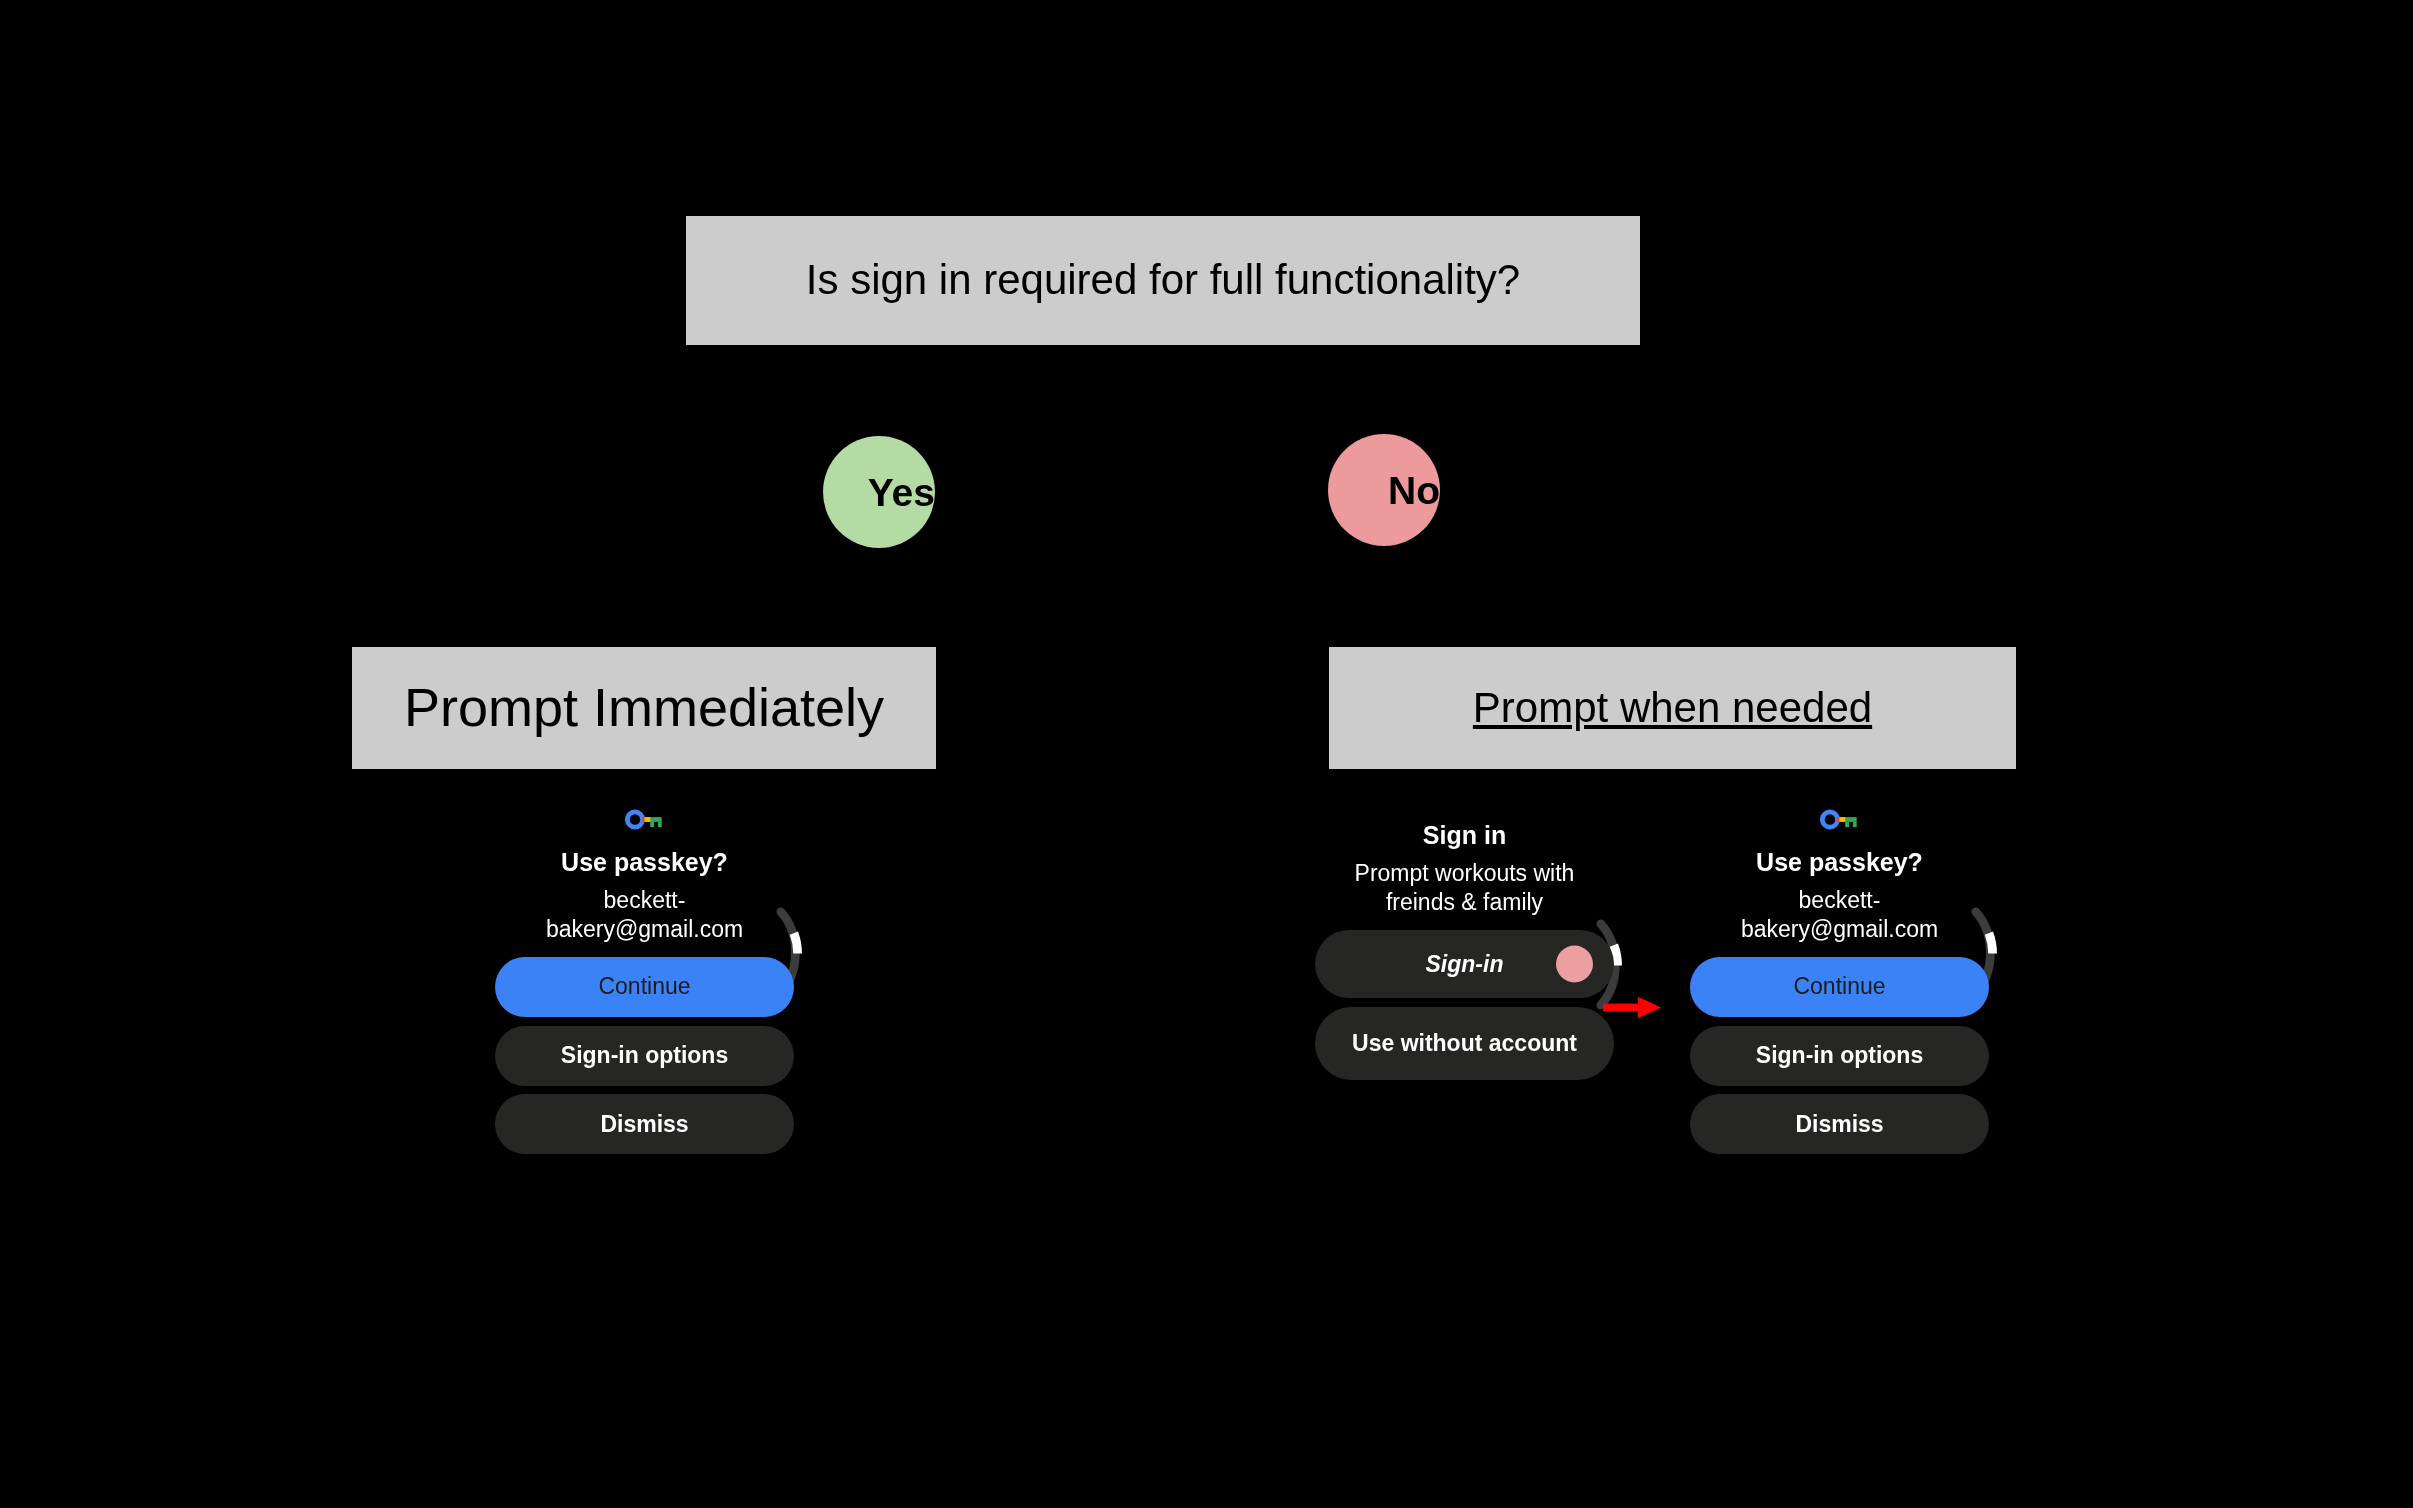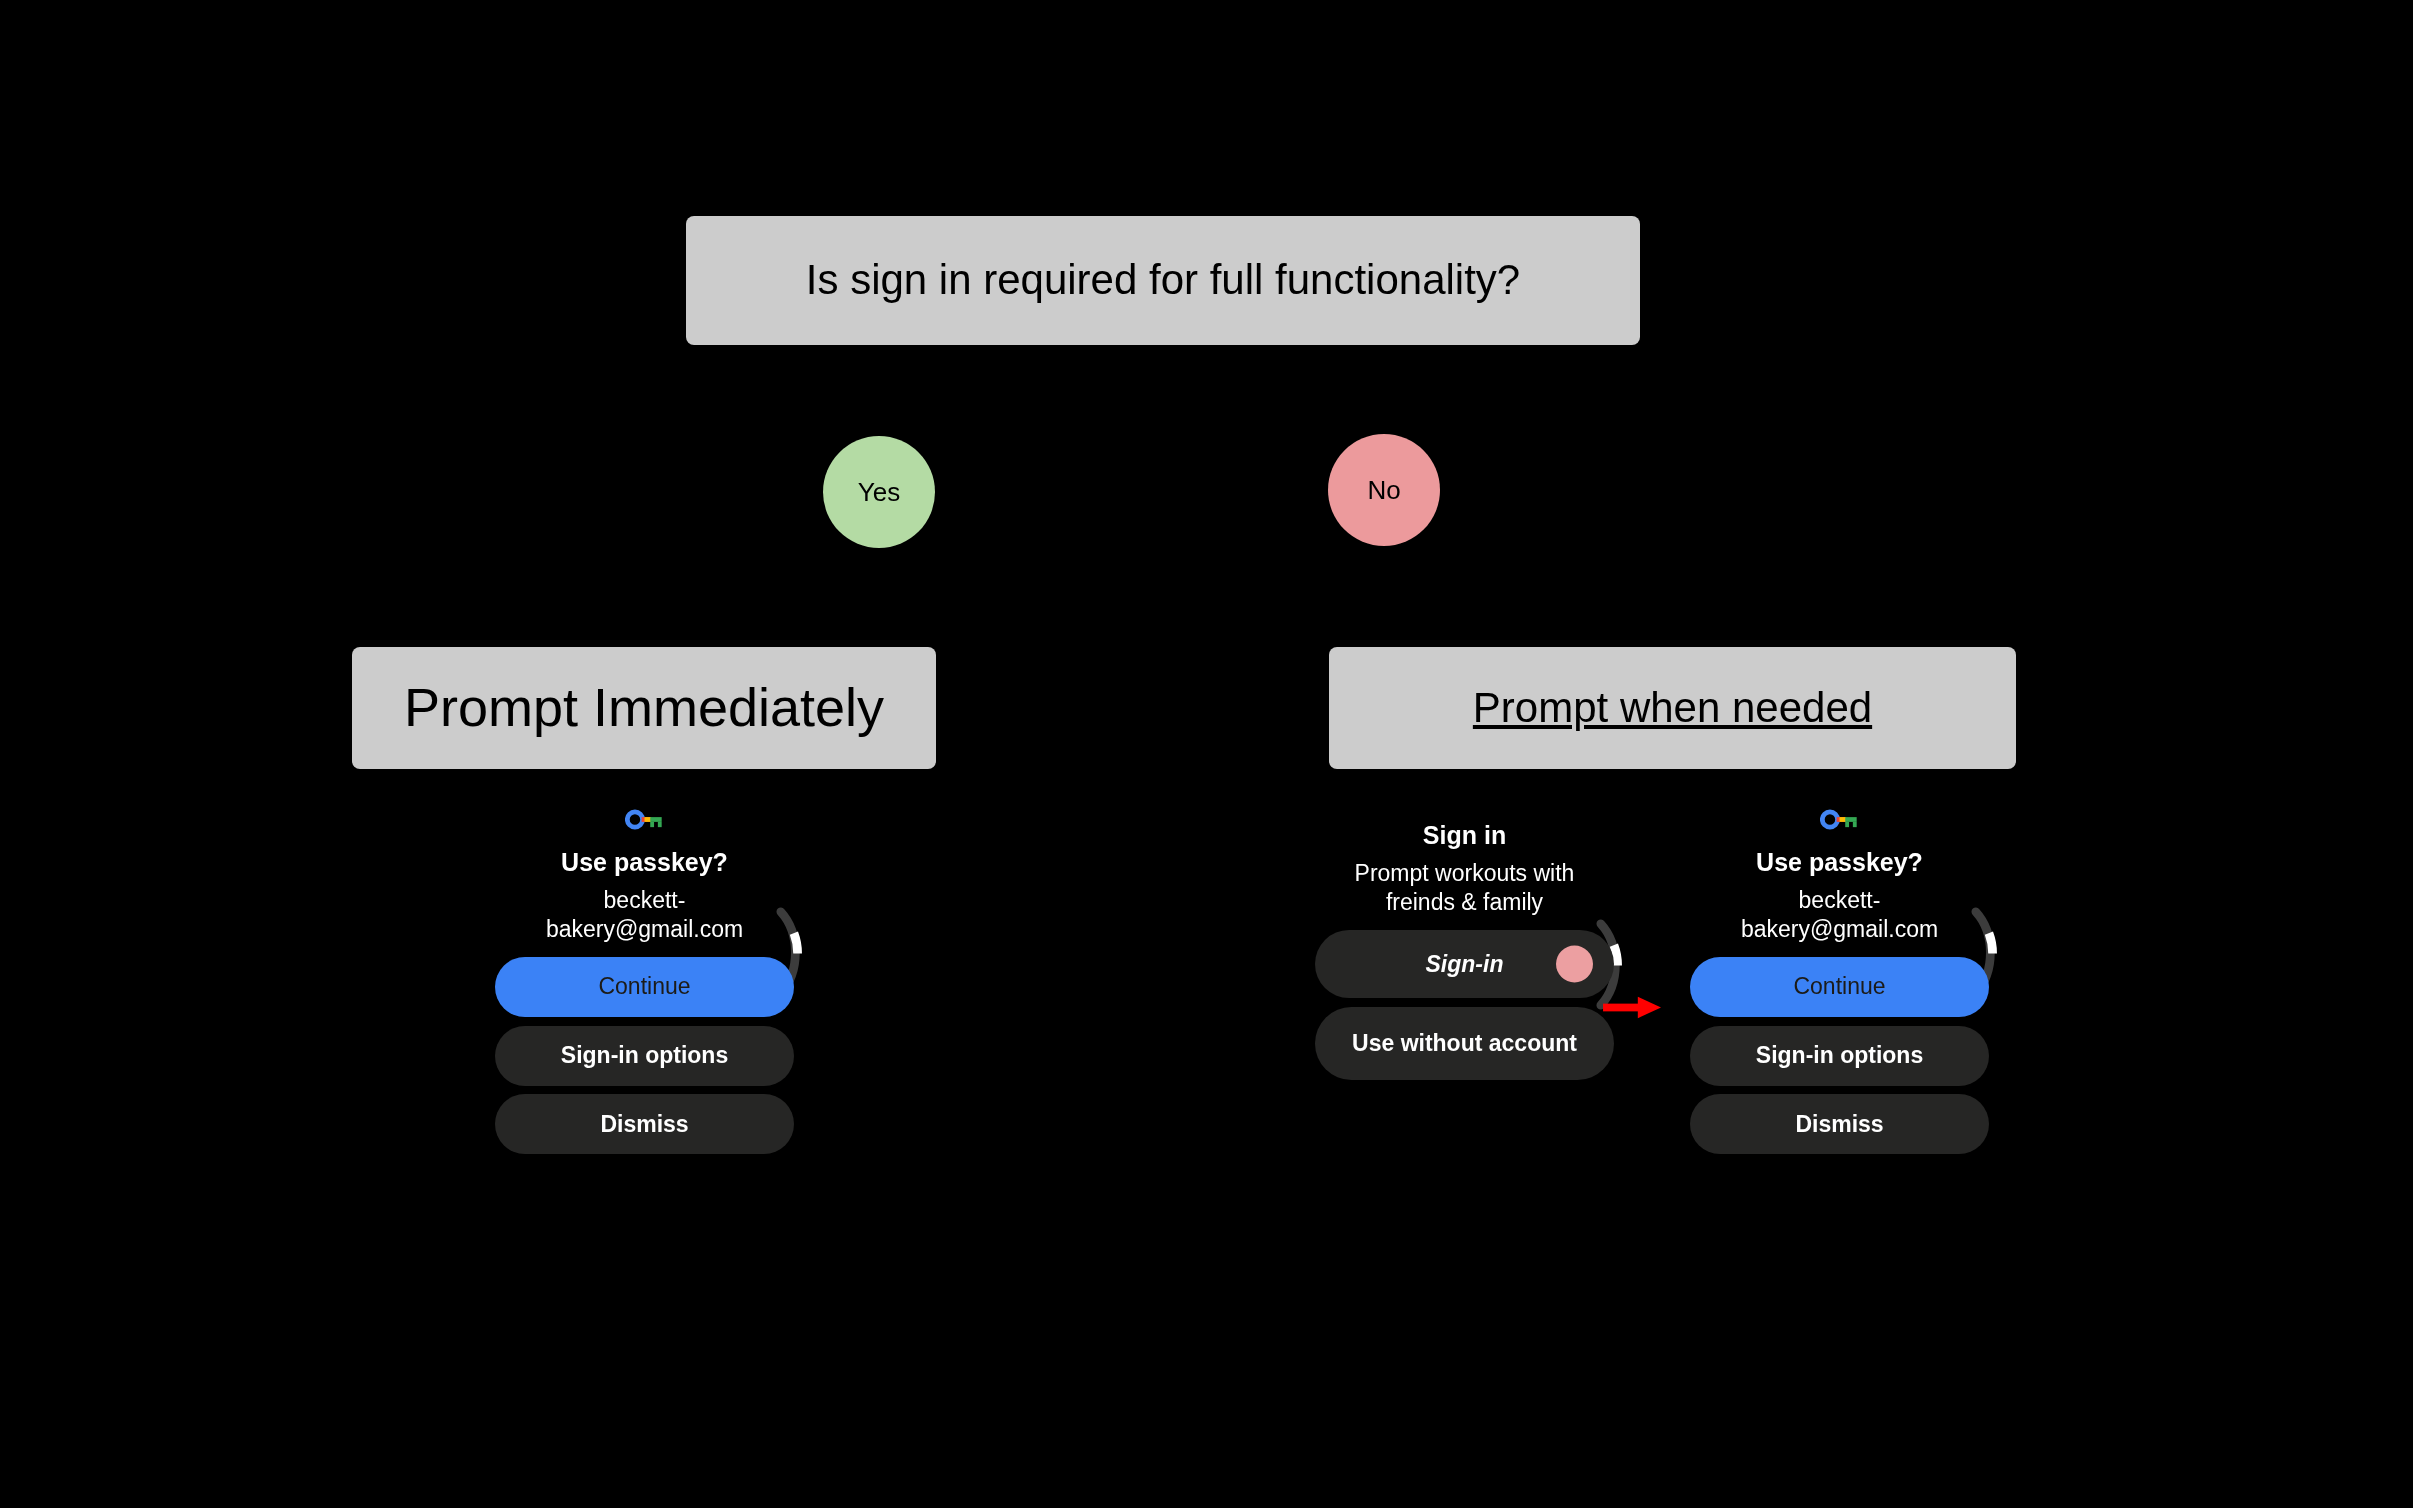--- a/index.html
+++ b/index.html
@@ -15,36 +15,36 @@
   .flow-box {
     position: absolute;
     background: #CCCCCC;
     color: #000000;
     display: flex;
     align-items: center;
     justify-content: center;
     text-align: center;
     font-weight: 400;
     line-height: 1.1;
-    border-radius: 8px;
   }
   #box-question { left: 686px; top: 216px; width: 954px; height: 129px; font-size: 42px; }
   #box-prompt-immediately { left: 352px; top: 647px; width: 584px; height: 122px; font-size: 54px; }
   #box-prompt-when-needed { left: 1329px; top: 647px; width: 687px; height: 122px; font-size: 42px; text-decoration: underline; }
 
   
   .decision-circle {
     position: absolute;
     border-radius: 50%;
     display: flex;
     align-items: center;
-    justify-content: center;
+    justify-content: flex-end;
     color: #000000;
-    font-size: 26px;
+    font-size: 39px;
     line-height: 1;
+    font-weight: bold;
   }
   #circle-yes { left: 823px; top: 436px; width: 112px; height: 112px; background: #B4DBA4; }
   #circle-no  { left: 1328px; top: 434px; width: 112px; height: 112px; background: #EC9A9C; }
 
   
   .connector { position: absolute; background: #000000; }
 
   
   .watch {
     position: absolute;

